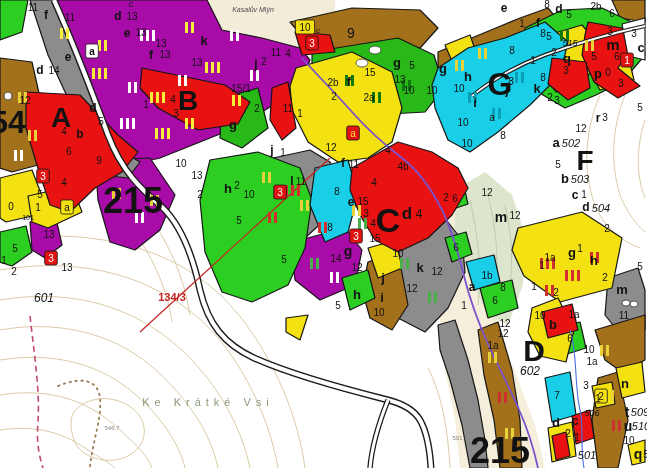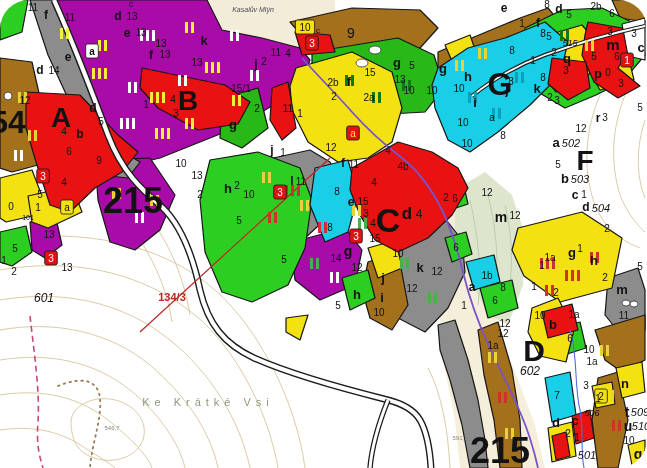--- a/index.html
+++ b/index.html
@@ -1,16 +1,16 @@
 <!DOCTYPE html>
 <html><head>
 <meta charset="utf-8">
 <style>
   html,body{margin:0;padding:0;background:#ffffff;}
-  #stage{position:relative;width:647px;height:468px;overflow:hidden;background:#fff;border-radius:29px;}
+  #stage{position:relative;width:647px;height:468px;overflow:hidden;background:#fff;}
   svg{display:block}
   text{font-family:"Liberation Sans","DejaVu Sans",sans-serif;}
 </style>
 </head>
 <body>
 
 <div id="stage">
   <svg id="map" width="647" height="468" viewBox="0 0 647 468" xmlns="http://www.w3.org/2000/svg">
       <rect x="0" y="0" width="647" height="468" fill="#ffffff"></rect>
       <polygon points="195,0 335,0 335,28 300,48 250,45 208,28" fill="#f2ecd8"></polygon>

